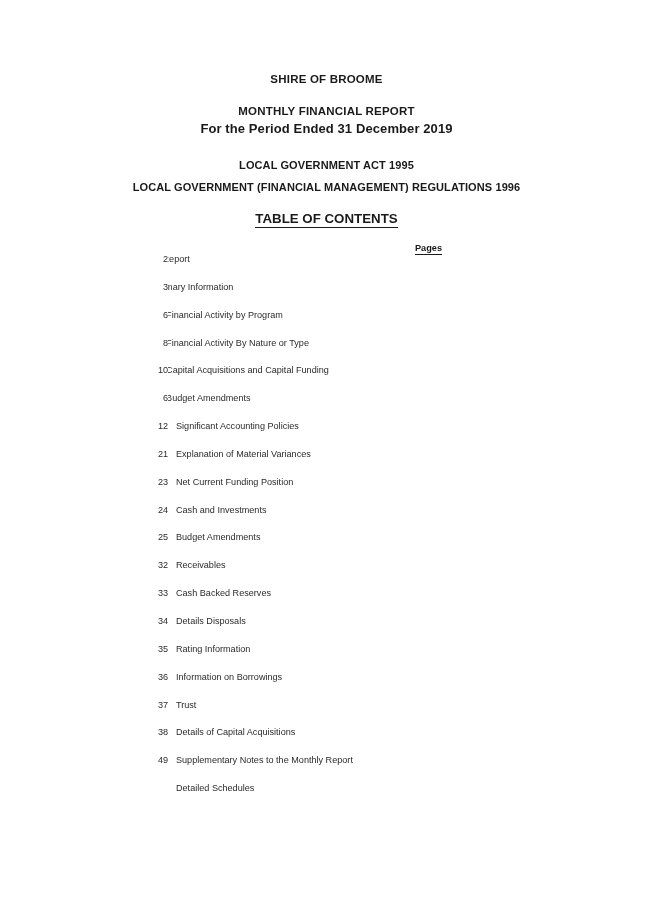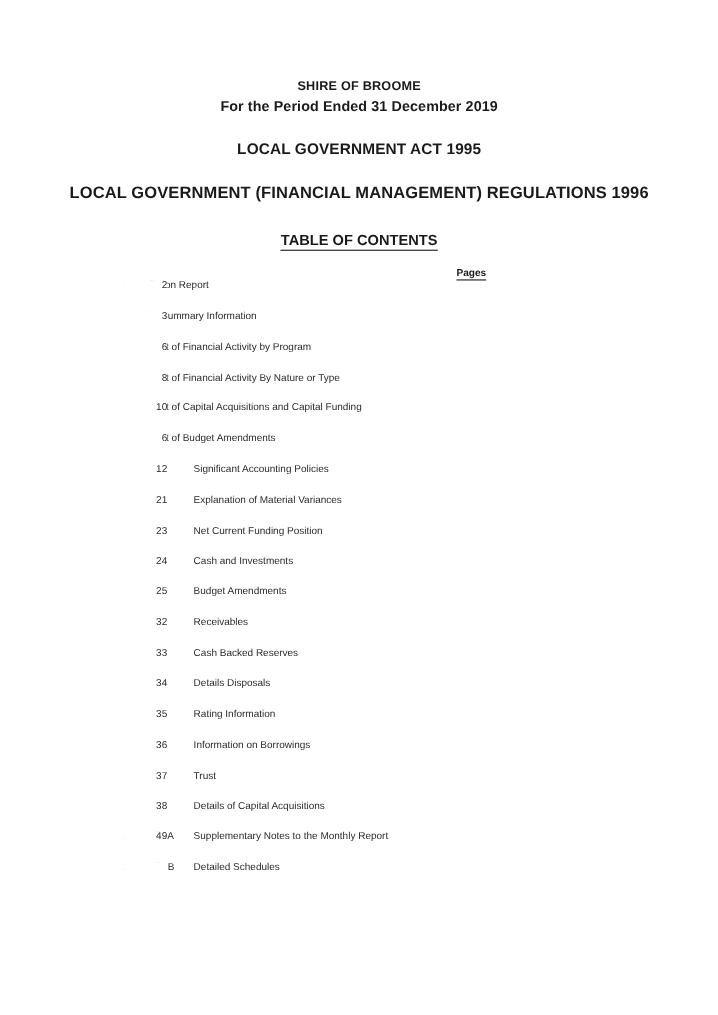--- a/index.html
+++ b/index.html
@@ -13,20 +13,21 @@
     position: relative;
     font-family: "Liberation Sans", sans-serif;
     color: #231f20;
     overflow: hidden;
   }
 
   .page {
     position: absolute;
     inset: 0;
     background: #ffffff;
+    padding-left: 16px;
   }
 
   
   .title-block {
     position: absolute;
     left: 0;
     right: 0;
     top: 74px;
     text-align: center;
   }
@@ -44,29 +45,29 @@
   .title-line-3 {
     margin-top: 4px;
     font-size: 13px;
     font-weight: bold;
     letter-spacing: 0.1px;
     line-height: 1;
     color: #1a1a1a;
   }
   .act-line-1 {
     margin-top: 25px;
-    font-size: 14px;
+    font-size: 11px;
     font-weight: bold;
     letter-spacing: 0.1px;
     line-height: 1;
     color: #1a1a1a;
   }
   .act-line-2 {
-    margin-top: 26px;
-    font-size: 15px;
+    margin-top: 11px;
+    font-size: 11px;
     font-weight: bold;
     letter-spacing: 0.1px;
     line-height: 1;
     color: #1a1a1a;
   }
 
   
   .toc-heading {
     position: absolute;
     left: 0;
@@ -140,20 +141,21 @@
     text-align: right;
   }
 </style>
 </head>
 <body>
 
 <div class="page">
 
   <div class="title-block">
     <div class="title-line-1">SHIRE OF BROOME</div>
+    <div class="title-line-2">MONTHLY FINANCIAL REPORT</div>
     <div class="title-line-3">For the Period Ended 31 December 2019</div>
     <div class="act-line-1">LOCAL GOVERNMENT ACT 1995</div>
     <div class="act-line-2">LOCAL GOVERNMENT (FINANCIAL MANAGEMENT) REGULATIONS 1996</div>
   </div>
 
   <div class="toc-heading">
     <span>TABLE OF CONTENTS</span>
   </div>
 
   <div class="pages-header">

